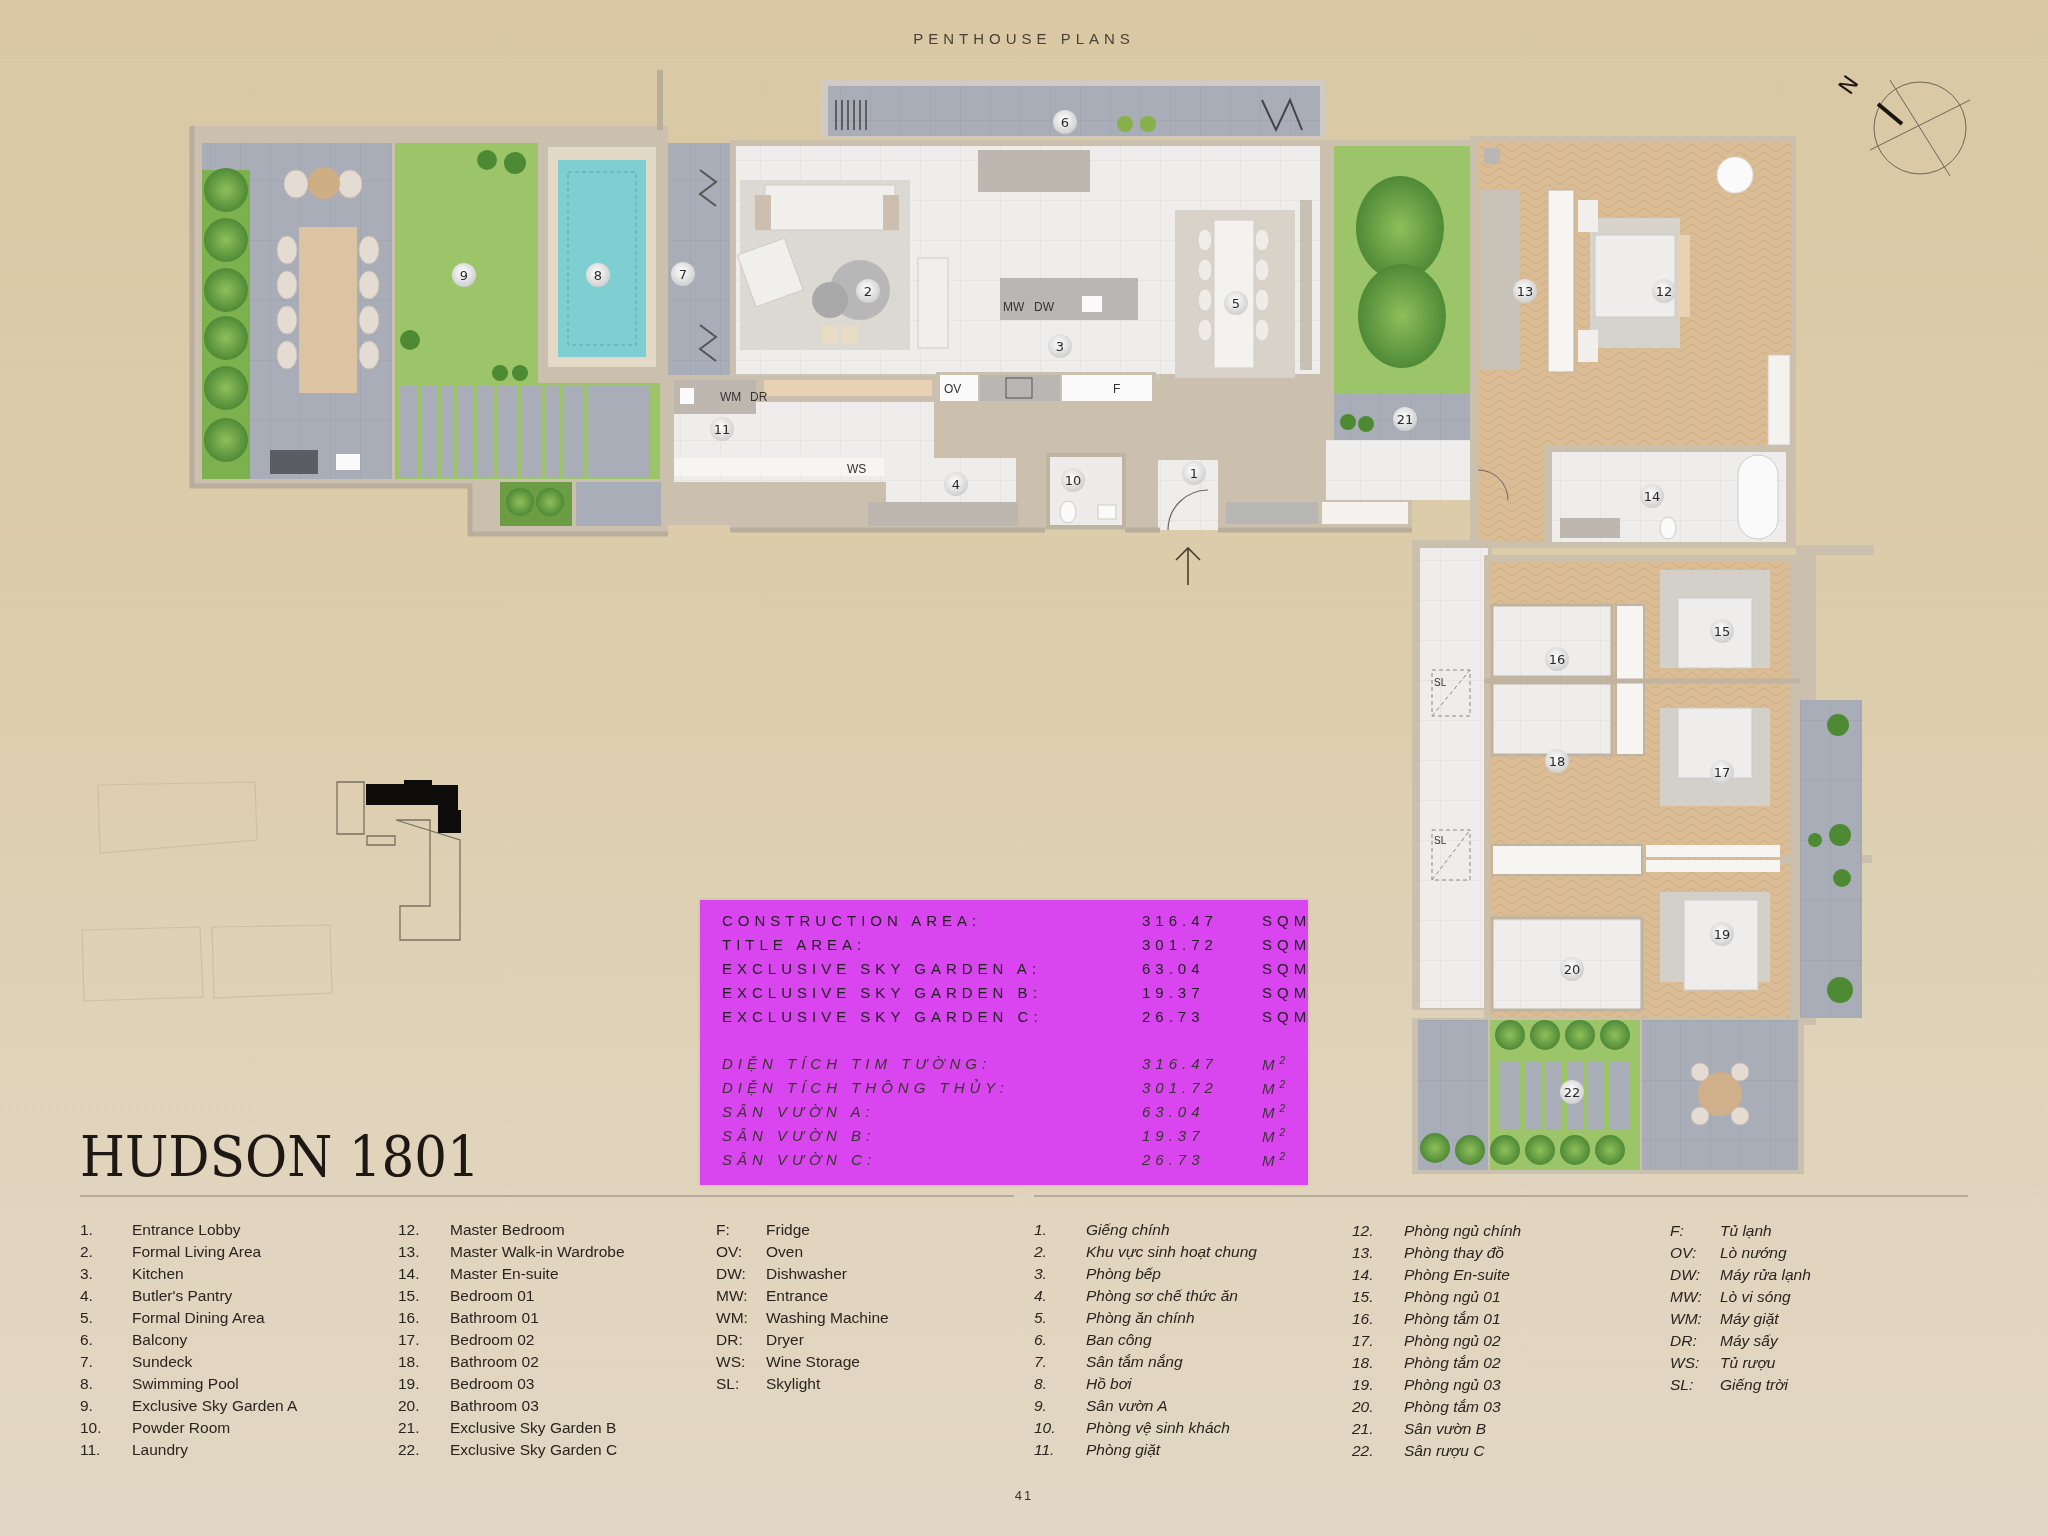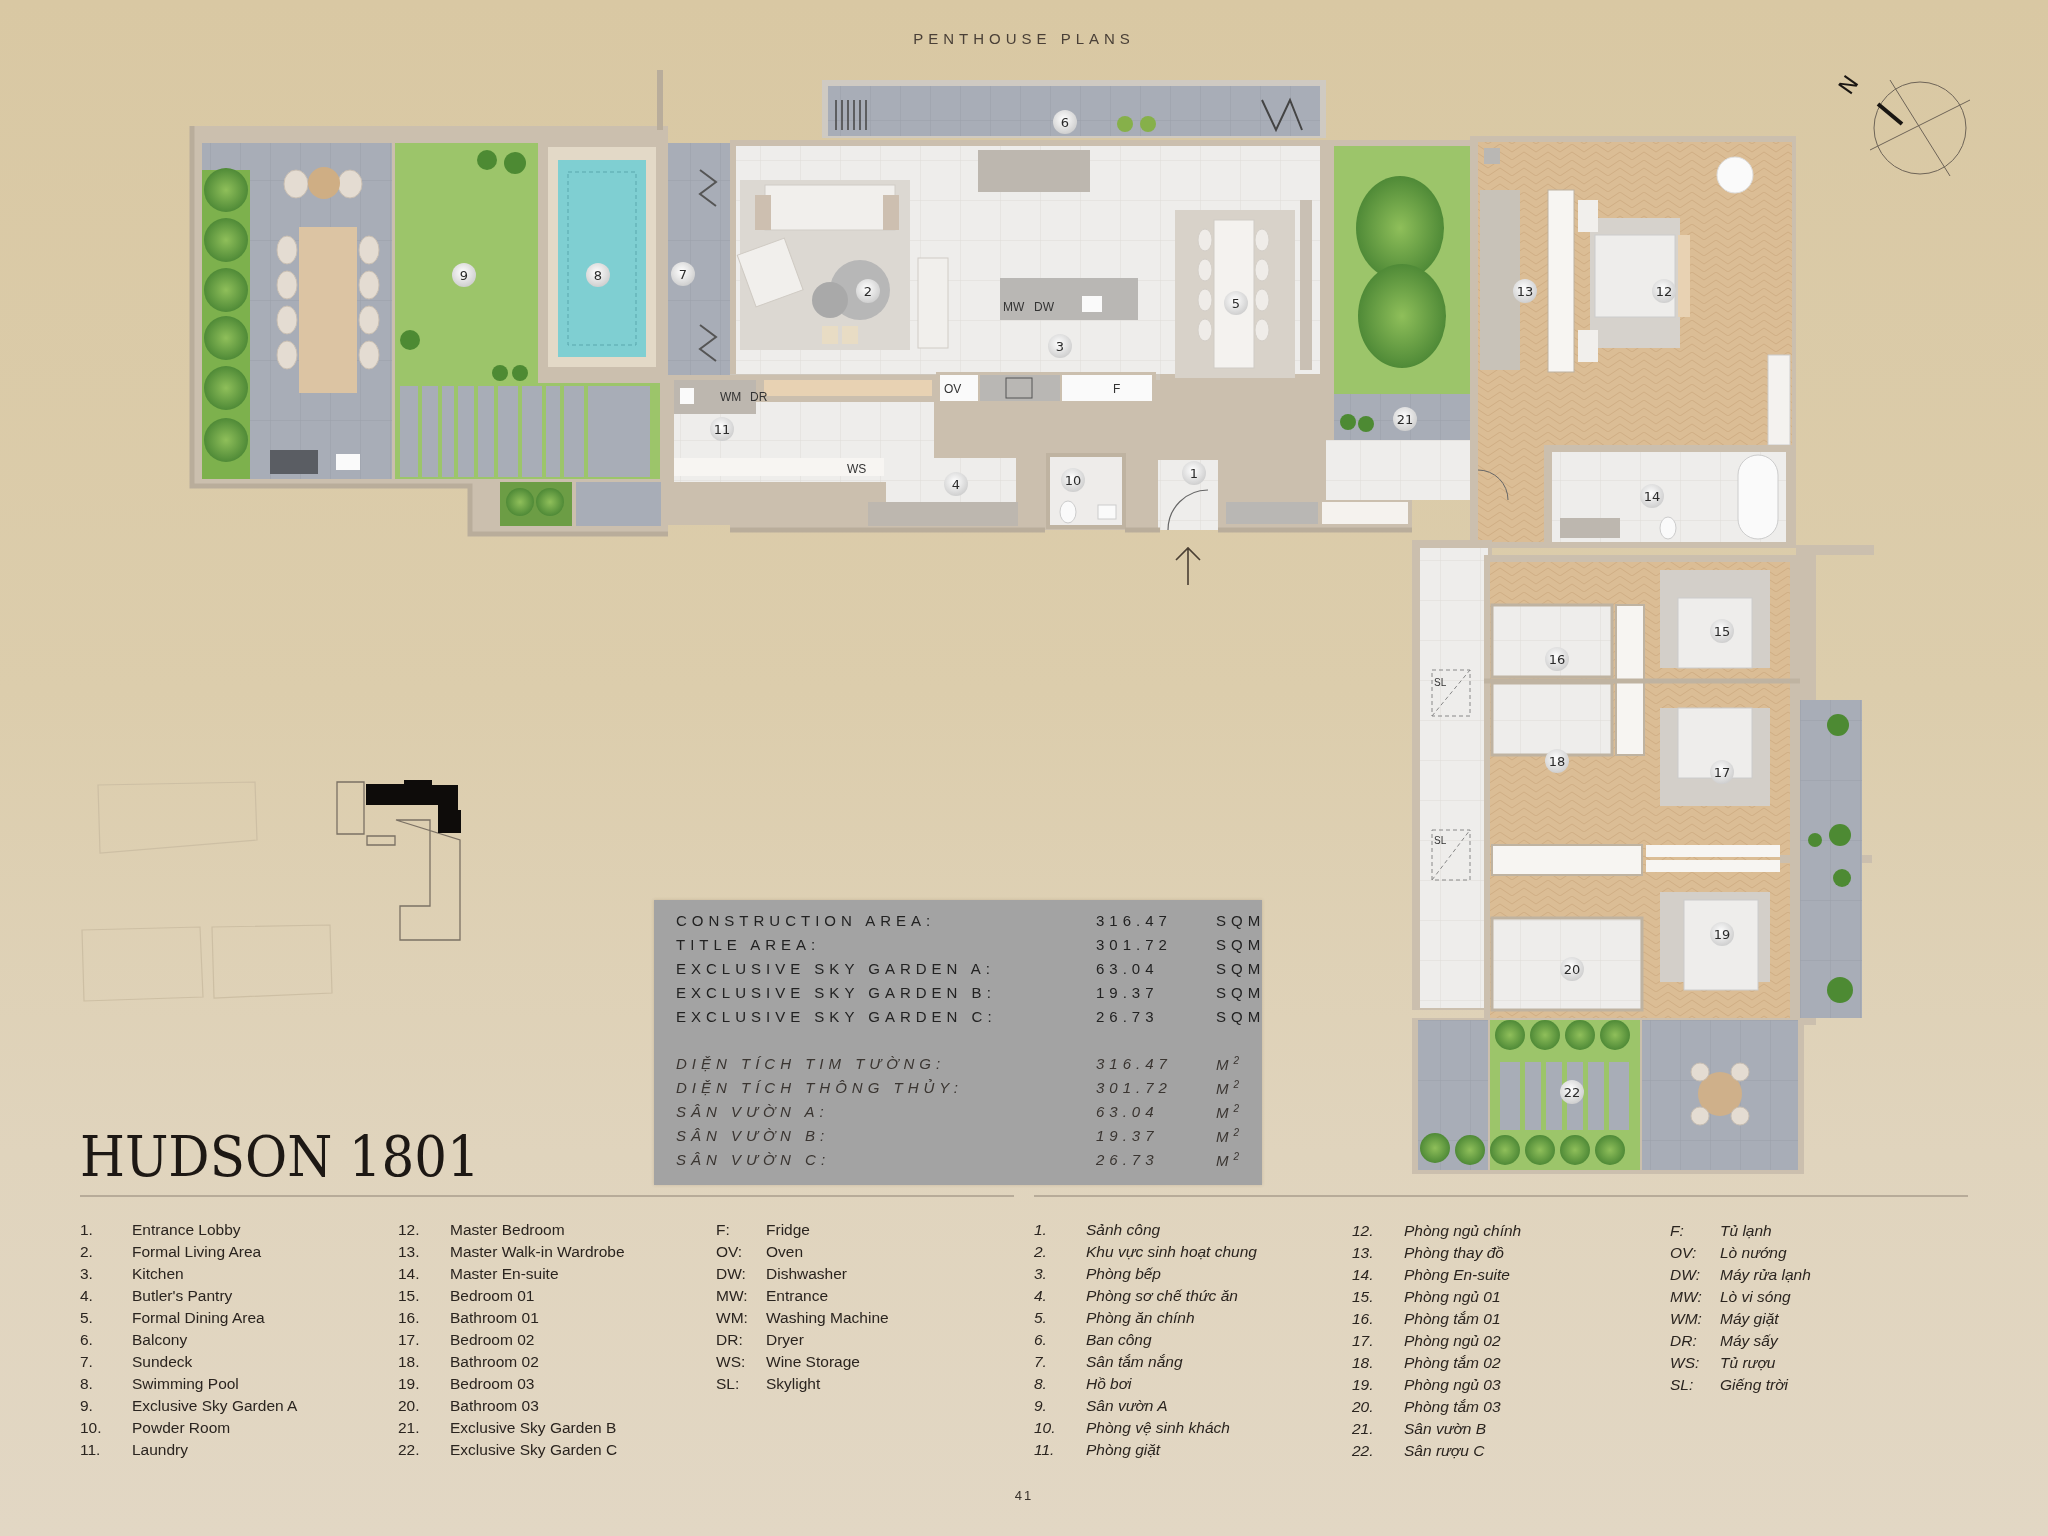--- a/index.html
+++ b/index.html
@@ -4,21 +4,21 @@
 <style>
   html,body{margin:0;padding:0;}
   body{width:2048px;height:1536px;overflow:hidden;position:relative;
     background:linear-gradient(180deg,#d9c8a3 0%,#dccdac 45%,#e0d4bd 75%,#e2d7c4 100%);
     font-family:"Liberation Sans","DejaVu Sans",sans-serif;color:#2b2520;}
   .abs{position:absolute;}
   .page-header{left:0;width:2048px;top:30px;text-align:center;font-size:15px;letter-spacing:5px;color:#4a4037;}
   .plan{left:0;top:0;width:2048px;height:1536px;}
   .title{left:80px;top:1124px;font-family:"DejaVu Serif","Liberation Serif",serif;font-size:56px;letter-spacing:0px;color:#1d1814;font-weight:normal;transform:scaleX(0.92);transform-origin:left;}
   .divider{height:2px;background:#b7ab99;}
-  .area-box{left:654px;top:900px;width:608px;height:285px;background:#a3a3a3;box-shadow:0 0 3px rgba(120,100,70,.25);}
+  .area-box{left:700px;top:900px;width:608px;height:285px;background:#d946ef;box-shadow:0 0 3px rgba(120,100,70,.25);}
   .area-row{position:absolute;left:22px;right:18px;height:22px;font-size:15px;letter-spacing:5px;color:#222;}
   .area-row .lbl{position:absolute;left:0;}
   .area-row .val{position:absolute;left:420px;}
   .area-row .unit{position:absolute;left:540px;}
   .area-row.vn{font-style:italic;color:#3a3531;text-align:right;}
   .area-row sup{font-size:10px;letter-spacing:0;}
   .legend-col{font-size:15.5px;line-height:22px;color:#2a241f;}
   .legend-col .row{display:flex;height:22px;}
   .legend-col .k{width:52px;flex:none;}
   .legend-col.vn{font-style:italic;}
@@ -614,21 +614,21 @@
       <span class="v">Wine Storage</span>
     </div>
     <div class="row">
       <span class="k">SL:</span>
       <span class="v">Skylight</span>
     </div>
   </div>
 <div class="abs legend-col vn" style="left:1034px;top:1219px;width:300px;">
     <div class="row">
       <span class="k">1.</span>
-      <span class="v">Sảnh công</span>
+      <span class="v">Giếng chính</span>
     </div>
     <div class="row">
       <span class="k">2.</span>
       <span class="v">Khu vực sinh hoạt chung</span>
     </div>
     <div class="row">
       <span class="k">3.</span>
       <span class="v">Phòng bếp</span>
     </div>
     <div class="row">

